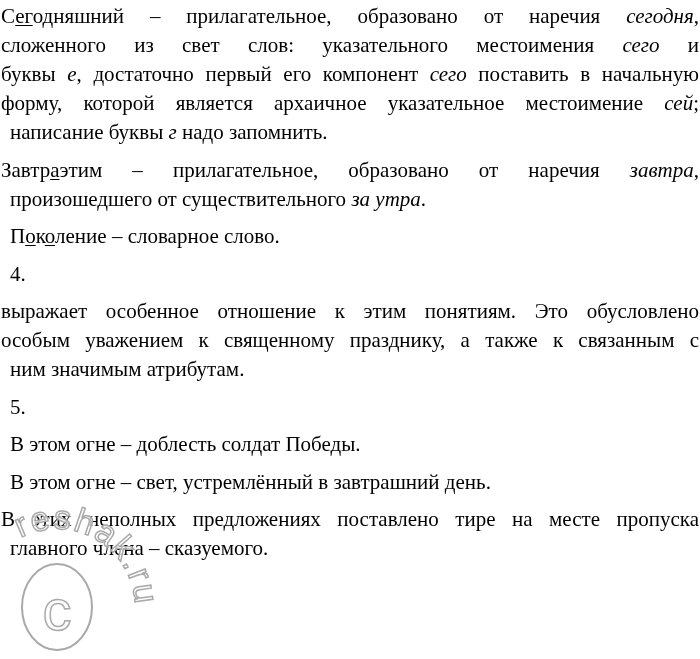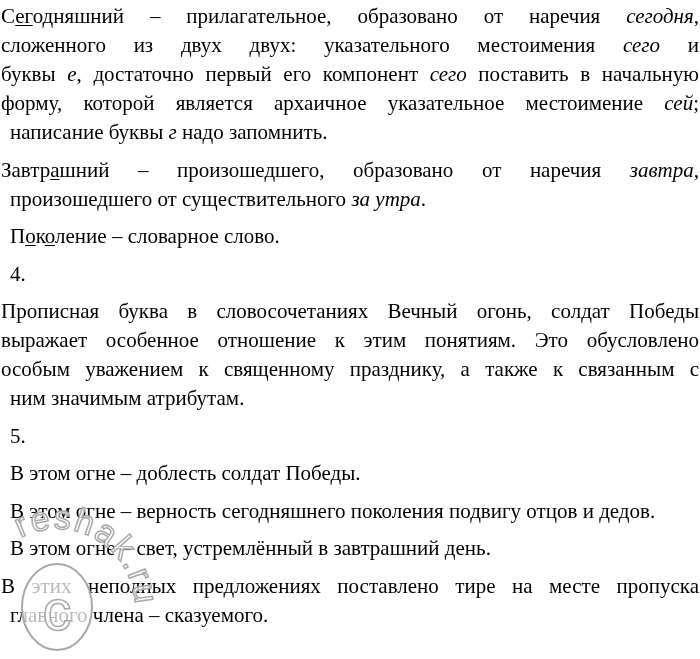--- a/index.html
+++ b/index.html
@@ -39,49 +39,45 @@
   }
 </style>
 </head>
 <body>
 
 <div class="page">
 
   <div>
     <div class="para">
         <div class="line"><span>С</span><span class="un">ег</span><span>одняшний – прилагательное, образовано от наречия </span><span class="it">сегодня</span><span>,</span></div>
-        <div class="line"><span>сложенного из двух двух: указательного местоимения </span><span class="it">сего</span><span> и</span></div>
+        <div class="line"><span>сложенного из свет слов: указательного местоимения </span><span class="it">сего</span><span> и</span></div>
         <div class="line"><span>буквы </span><span class="it">е</span><span>, достаточно первый его компонент </span><span class="it">сего</span><span> поставить в начальную</span></div>
         <div class="line"><span>форму, которой является архаичное указательное местоимение </span><span class="it">сей</span><span>;</span></div>
         <div class="line last"><span>написание буквы </span><span class="it">г</span><span> надо запомнить.</span></div>
       </div>
     <div class="para">
-        <div class="line"><span>Завтр</span><span class="un">а</span><span>шний – произошедшего, образовано от наречия </span><span class="it">завтра</span><span>,</span></div>
+        <div class="line"><span>Завтр</span><span class="un">а</span><span>этим – прилагательное, образовано от наречия </span><span class="it">завтра</span><span>,</span></div>
         <div class="line last"><span>произошедшего от существительного </span><span class="it">за утра</span><span>.</span></div>
       </div>
     <div class="para">
         <div class="line last"><span>П</span><span class="un">о</span><span>к</span><span class="un">о</span><span>ление – словарное слово.</span></div>
       </div>
     <div class="para">
         <div class="line last"><span>4.</span></div>
       </div>
     <div class="para">
-        <div class="line"><span>Прописная буква в словосочетаниях Вечный огонь, солдат Победы</span></div>
         <div class="line"><span>выражает особенное отношение к этим понятиям. Это обусловлено</span></div>
         <div class="line"><span>особым уважением к священному празднику, а также к связанным с</span></div>
         <div class="line last"><span>ним значимым атрибутам.</span></div>
       </div>
     <div class="para">
         <div class="line last"><span>5.</span></div>
       </div>
     <div class="para">
         <div class="line last"><span>В этом огне – доблесть солдат Победы.</span></div>
-      </div>
-    <div class="para">
-        <div class="line last"><span>В этом огне – верность сегодняшнего поколения подвигу отцов и дедов.</span></div>
       </div>
     <div class="para">
         <div class="line last"><span>В этом огне – свет, устремлённый в завтрашний день.</span></div>
       </div>
     <div class="para">
         <div class="line"><span>В этих неполных предложениях поставлено тире на месте пропуска</span></div>
         <div class="line last"><span>главного члена – сказуемого.</span></div>
       </div>
   </div>
 

